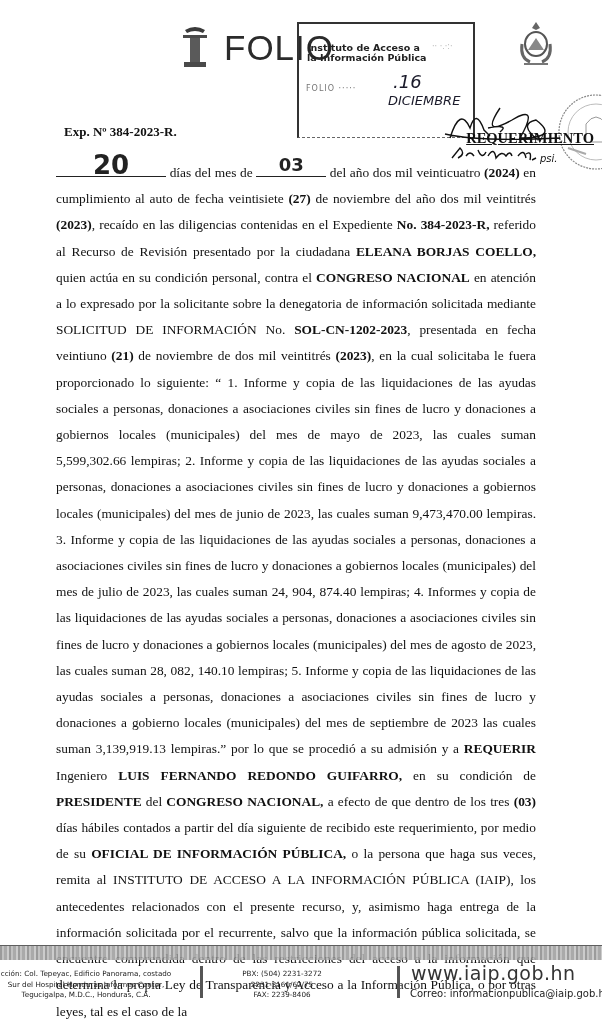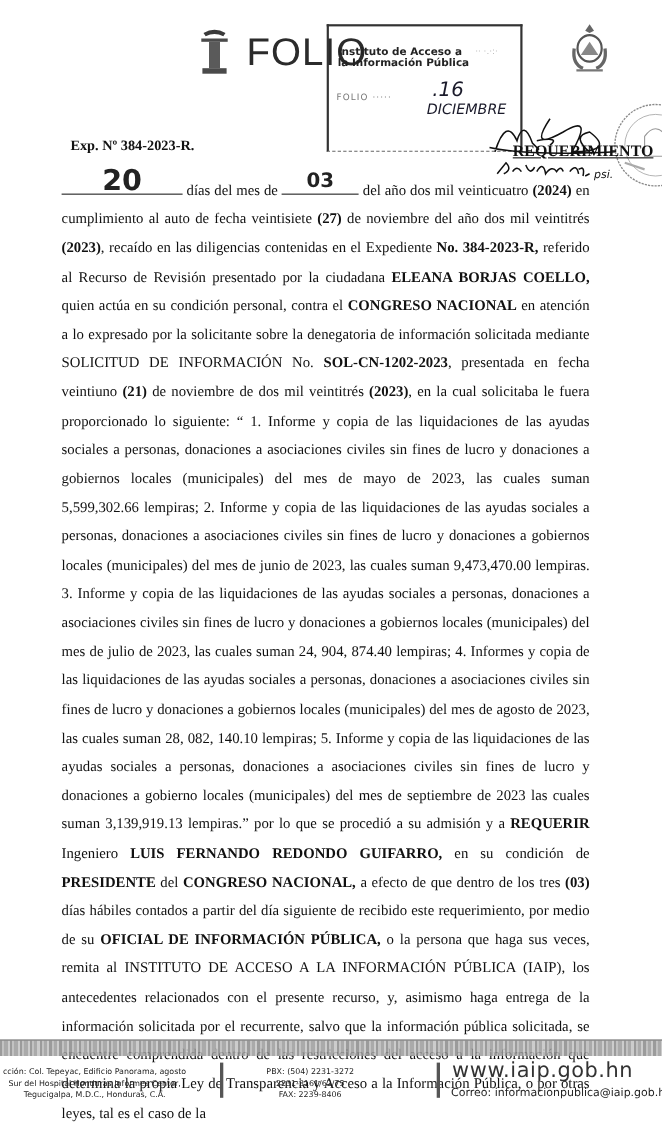--- a/index.html
+++ b/index.html
@@ -108,21 +108,21 @@
 <div class="abs body-text">
   <p>
     <span class="blank blank-day"><span class="handfill">20</span></span>
     <span id="after-day">días del mes de</span>
     <span class="blank blank-month"><span class="handfill">03</span></span><span id="segments"><span> del  año dos mil veinticuatro </span><b>(2024)</b><span> en cumplimiento al auto de fecha veintisiete </span><b>(27)</b><span> de noviembre del año dos mil veintitrés </span><b>(2023)</b><span>, recaído en las diligencias contenidas en el Expediente </span><b>No. 384-2023-R,</b><span>  referido al Recurso de Revisión presentado por la ciudadana </span><b>ELEANA BORJAS COELLO,</b><span> quien actúa en su condición personal, contra el </span><b>CONGRESO NACIONAL</b><span> en atención a lo expresado por la solicitante sobre la denegatoria de información solicitada mediante SOLICITUD DE INFORMACIÓN No. </span><b>SOL-CN-1202-2023</b><span>, presentada en fecha veintiuno </span><b>(21)</b><span> de noviembre de dos mil veintitrés </span><b>(2023)</b><span>, en la cual solicitaba le fuera proporcionado lo siguiente: “ 1. Informe y copia de las liquidaciones de las ayudas sociales a personas, donaciones a asociaciones civiles sin fines de lucro y donaciones a gobiernos locales (municipales) del mes de mayo de 2023, las cuales suman 5,599,302.66 lempiras; 2. Informe y copia de las liquidaciones de las ayudas sociales a personas, donaciones a asociaciones civiles sin fines de lucro y donaciones a gobiernos locales (municipales) del mes de junio de 2023, las cuales suman 9,473,470.00 lempiras. 3. Informe y copia de las liquidaciones de las ayudas sociales a personas, donaciones a asociaciones civiles sin fines de lucro y donaciones a gobiernos locales (municipales) del mes de julio de 2023, las cuales suman 24, 904, 874.40 lempiras; 4. Informes y copia de las liquidaciones de las ayudas sociales a personas, donaciones a asociaciones civiles sin fines de lucro y donaciones a gobiernos locales (municipales) del mes de agosto de 2023, las cuales suman 28, 082, 140.10 lempiras; 5. Informe y copia de las liquidaciones de las ayudas sociales a personas, donaciones a asociaciones civiles sin fines de lucro y donaciones a gobierno locales (municipales) del mes de septiembre de 2023 las cuales suman 3,139,919.13 lempiras.” por lo que se procedió a su admisión y a </span><b>REQUERIR</b><span>  Ingeniero </span><b>LUIS FERNANDO REDONDO GUIFARRO,</b><span> en su condición de </span><b>PRESIDENTE</b><span> del </span><b>CONGRESO NACIONAL,</b><span>  a efecto de que dentro de los tres </span><b>(03)</b><span> días hábiles contados a partir del día siguiente de recibido este requerimiento, por medio de su </span><b>OFICIAL DE INFORMACIÓN PÚBLICA,</b><span> o la persona que haga sus veces, remita al INSTITUTO DE ACCESO A LA INFORMACIÓN PÚBLICA (IAIP), los antecedentes relacionados con el presente recurso, y, asimismo haga entrega de la información solicitada por el recurrente, salvo que la información pública solicitada, se encuentre comprendida dentro de las restricciones del acceso a la información que determina la propia Ley de Transparencia y Acceso a la Información Pública, o por otras leyes, tal es el caso de la</span></span>
   </p>
 </div>
 
 <div class="abs footer-band"></div>
 <div class="abs footer-col footer-addr">
-  <div>cción: Col. Tepeyac, Edificio Panorama, agosto</div>
+  <div>cción: Col. Tepeyac, Edificio Panorama, costado</div>
   <div>Sur del Hospital Honduras Informes Center,</div>
   <div>Tegucigalpa, M.D.C., Honduras, C.A.</div>
 </div>
 <div class="abs footer-sep sep1"></div>
 <div class="abs footer-col footer-phone">
   <div>PBX: (504) 2231-3272</div>
   <div>2231-3161/62/75</div>
   <div>FAX: 2239-8406</div>
 </div>
 <div class="abs footer-sep sep2"></div>

